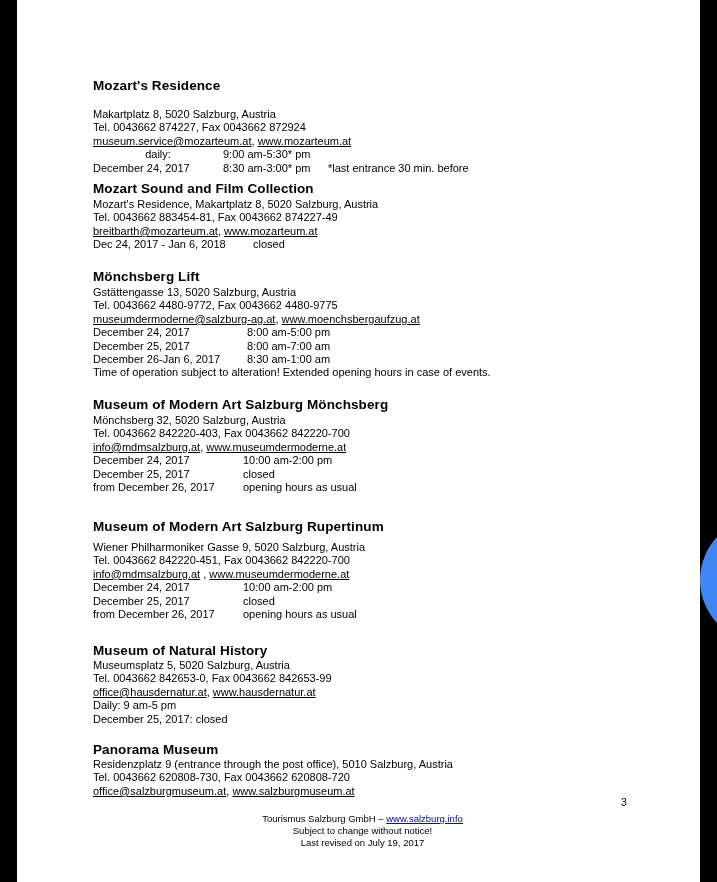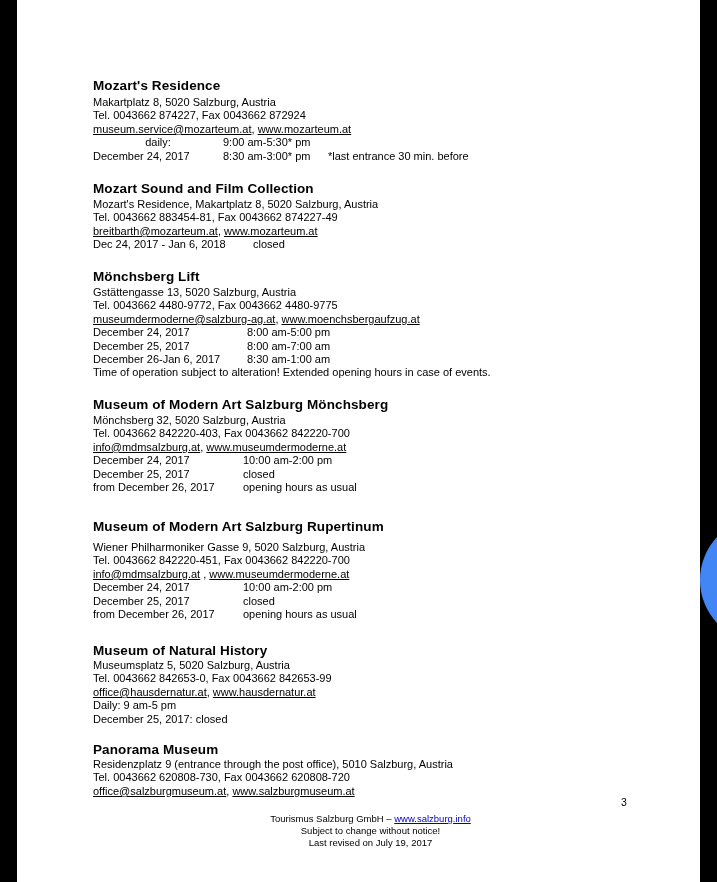--- a/index.html
+++ b/index.html
@@ -32,32 +32,32 @@
   }
   .line { font-size: 11px; line-height: 13.4px; white-space: pre; }
   a.doclink { color: #000; text-decoration: underline; cursor: pointer; }
   .lbl { display: inline-block; }
   .val-fixed { display: inline-block; }
   .pagenum {
     position: absolute; left: 600px; top: 796px; width: 14px;
     font-size: 10.5px; text-align: center;
   }
   .footer {
-    position: absolute; left: 12px; top: 813px; width: 683px;
+    position: absolute; left: 4px; top: 813px; width: 683px;
     text-align: center; font-size: 9.5px; line-height: 11.8px;
   }
   .footer a { text-decoration: underline; cursor: pointer; }
 </style>
 </head>
 <body>
 
 <div class="page">
   <div id="sections">
       <div class="section" style="top: 78px;">
-        <div class="sec-title" style="margin-bottom: 2px;">Mozart's Residence</div>
+        <div class="sec-title" style="margin-bottom: 14px;">Mozart's Residence</div>
         <div class="line">Makartplatz 8, 5020 Salzburg, Austria</div>
         <div class="line">Tel. 0043662 874227, Fax 0043662 872924</div>
         <div class="line"><a class="doclink">museum.service@mozarteum.at</a><span>, </span><a class="doclink">www.mozarteum.at</a></div>
         <div class="line"><span class="lbl" style="width: 130px; text-align: center;">daily:</span><span>9:00 am-5:30* pm</span></div>
         <div class="line"><span class="lbl" style="width: 130px;">December 24, 2017</span><span class="val-fixed" style="width: 105px;">8:30 am-3:00* pm</span><span>*last entrance 30 min. before</span></div>
       </div>
       <div class="section" style="top: 181px;">
         <div class="sec-title" style="margin-bottom: 1px;">Mozart Sound and Film Collection</div>
         <div class="line">Mozart's Residence, Makartplatz 8, 5020 Salzburg, Austria</div>
         <div class="line">Tel. 0043662 883454-81, Fax 0043662 874227-49</div>

